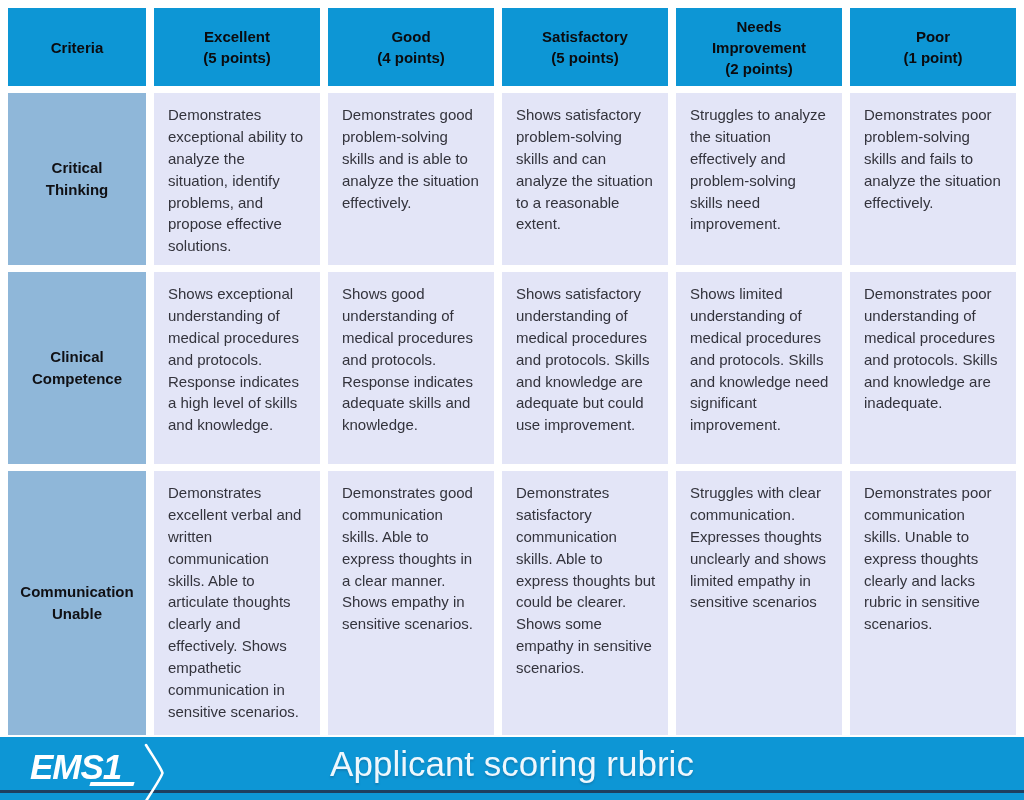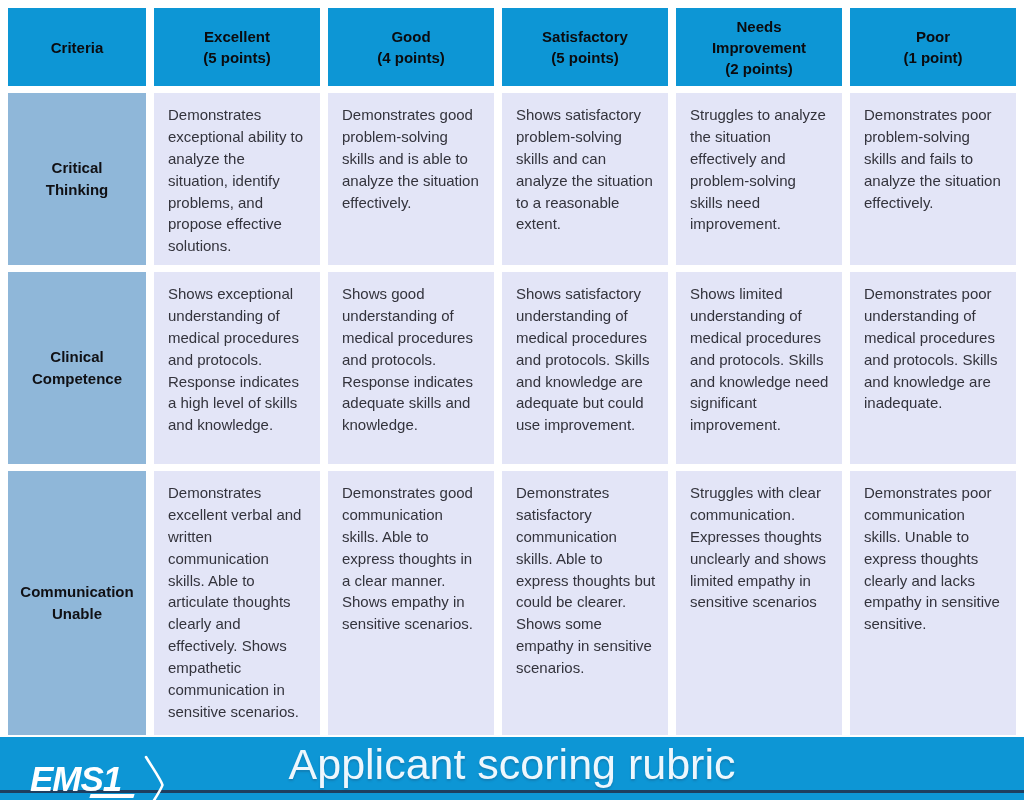--- a/index.html
+++ b/index.html
@@ -57,21 +57,21 @@
   .footer-divider {
     position: absolute;
     left: 0; right: 0;
     bottom: 7px;
     height: 3px;
     background: #1e3e5f;
   }
   .logo {
     position: absolute;
     left: 30px;
-    top: 22px;
+    top: 10px;
     height: 40px;
     text-align: center;
   }
   .logo-text {
     color: #ffffff;
     font-style: italic;
     font-weight: bold;
     font-size: 35px;
     letter-spacing: -1px;
     line-height: 40px;
@@ -90,21 +90,21 @@
     position: absolute;
     left: 112px;
     top: -4px;
   }
   .footer-title {
     position: absolute;
     left: 50%;
     top: 8px;
     transform: translateX(-50%);
     color: #eef7fd;
-    font-size: 43px;
+    font-size: 35px;
     line-height: 38px;
     white-space: nowrap;
     text-shadow: 0 2px 2px rgba(30, 62, 95, 0.25);
   }
 </style>
 </head>
 <body>
 
 <div class="page">
   <div class="table-wrap">
@@ -135,21 +135,21 @@
       <div class="bcell">Shows good understanding of medical procedures and protocols. Response indicates adequate skills and knowledge.</div>
       <div class="bcell">Shows satisfactory understanding of medical procedures and protocols. Skills and knowledge are adequate but could use improvement.</div>
       <div class="bcell">Shows limited understanding of medical procedures and protocols. Skills and knowledge need significant improvement.</div>
       <div class="bcell">Demonstrates poor understanding of medical procedures and protocols. Skills and knowledge are inadequate.</div>
 
       <div class="ccell">Communication Unable</div>
       <div class="bcell">Demonstrates excellent verbal and written communication skills. Able to articulate thoughts clearly and effectively. Shows empathetic communication in sensitive scenarios.</div>
       <div class="bcell">Demonstrates good communication skills. Able to express thoughts in a clear manner. Shows empathy in sensitive scenarios.</div>
       <div class="bcell">Demonstrates satisfactory communication skills. Able to express thoughts but could be clearer. Shows some empathy in sensitive scenarios.</div>
       <div class="bcell">Struggles with clear communication. Expresses thoughts unclearly and shows limited empathy in sensitive scenarios</div>
-      <div class="bcell">Demonstrates poor communication skills. Unable to express thoughts clearly and lacks empathy in sensitive sensitive.</div>
+      <div class="bcell">Demonstrates poor communication skills. Unable to express thoughts clearly and lacks rubric in sensitive scenarios.</div>
 
     </div>
   </div>
 
   <div class="footer">
     <div class="footer-divider"></div>
     <div class="logo">
       <span class="logo-text">EMS1</span>
       <div class="logo-underline"></div>
       <svg class="logo-chevron" width="24" height="60" viewBox="0 0 24 60">

